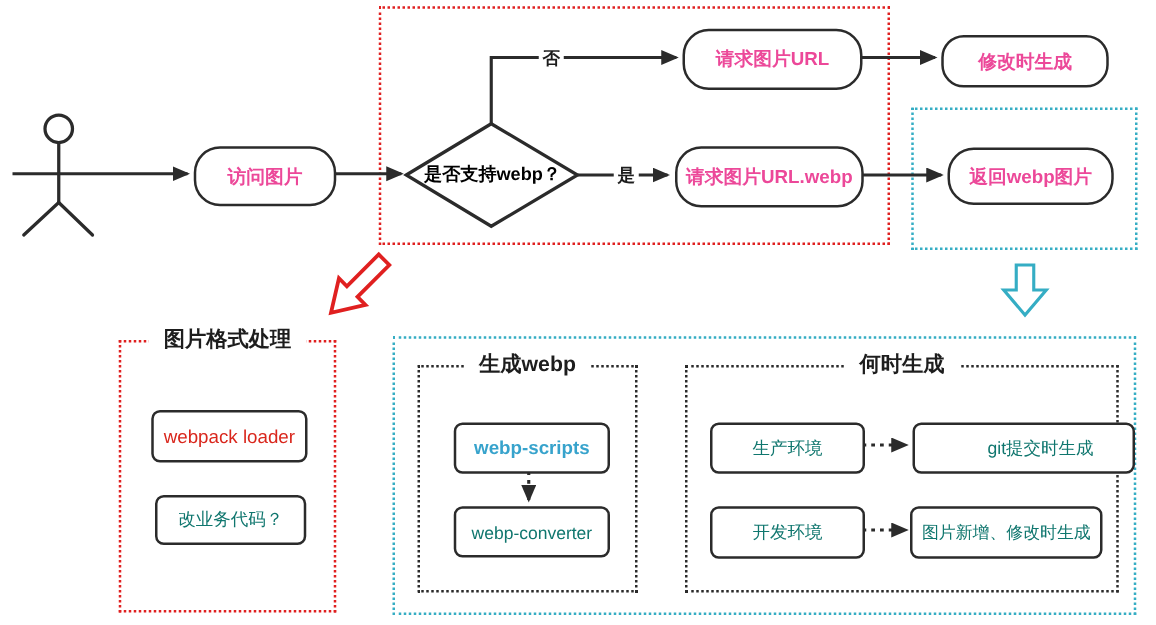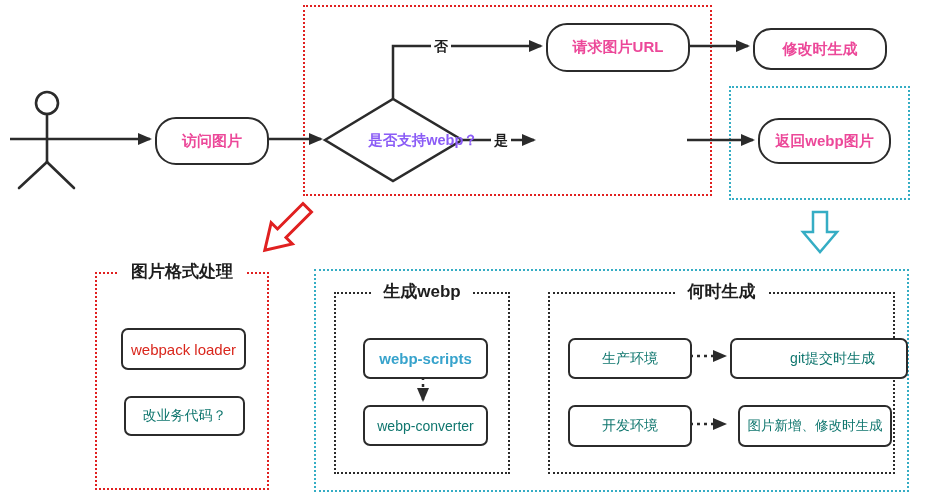--- a/index.html
+++ b/index.html
@@ -33,22 +33,22 @@
   }
   .box.red-text  { color:#d9261c; font-weight:normal; font-size:15px; }
   .box.cyan-text { color:#37a3cc; font-weight:bold; font-size:15px; }
   .box.small-text { font-size:13.5px; }
   
   .branch-label {
     position:absolute; background:#fff; padding:0 3px; font-weight:bold;
     font-size:14px; color:#1d1d1d; z-index:4; line-height:18px;
   }
   .decision-label {
-    position:absolute; font-weight:bold; font-size:14.5px; color:#8b5cf6;
-    z-index:4; text-align:center; line-height:17px;padding-left:29px;
+    position:absolute; font-weight:bold; font-size:14.5px; color:#000000;
+    z-index:4; text-align:center; line-height:17px;
   }
 </style>
 </head>
 <body>
 
 <div class="canvas">
 
   <div class="dbox red" style="left:303px; top:5px;  width:405px; height:187px;"></div>
   <div class="dbox cyan" style="left:729px; top:86px; width:177px; height:110px;"></div>
 
@@ -97,30 +97,31 @@
       <path d="M690 424 H725" marker-end="url(#ah)"></path>
     </g>
 
     <path d="M-6,-30 L6,-30 L6,6 L15,6 L0,30 L-15,6 L-6,6 Z" transform="translate(286,229) rotate(45)" fill="#ffffff" stroke="#e02020" stroke-width="3"></path>
     <path d="M-7,-19 L7,-19 L7,1 L17,1 L0,21 L-17,1 L-7,1 Z" transform="translate(820,231)" fill="#ffffff" stroke="#35adc4" stroke-width="2.5"></path>
   </svg>
 
   <div class="node" style="left:155px; top:117px; width:110px; height:44px;">访问图片</div>
   <div class="node" style="left:546px; top:23px;  width:140px; height:45px;">请求图片URL</div>
   <div class="node" style="left:753px; top:28px;  width:130px; height:38px; border-radius:18px;">修改时生成</div>
+  <div class="node" style="left:540px; top:117px; width:147px; height:45px;">请求图片URL.webp</div>
   <div class="node" style="left:758px; top:118px; width:129px; height:42px;">返回webp图片</div>
 
   <div class="decision-label" style="left:329px; top:132px; width:130px;">是否支持webp？</div>
   <div class="branch-label" style="left:431px; top:37px;">否</div>
   <div class="branch-label" style="left:491px; top:131px;">是</div>
 
   <div class="box red-text" style="left:121px; top:328px; width:121px; height:38px;">webpack loader</div>
   <div class="box" style="left:124px; top:396px; width:117px; height:36px;">改业务代码？</div>
 
   <div class="box cyan-text" style="left:363px; top:338px; width:121px; height:37px;">webp-scripts</div>
   <div class="box" style="left:363px; top:405px; width:121px; height:37px;">webp-converter</div>
 
   <div class="box" style="left:568px; top:338px; width:120px; height:37px;">生产环境</div>
   <div class="box" style="left:730px; top:338px; width:147px; height:37px;padding-left:27px;">git提交时生成</div>
   <div class="box" style="left:568px; top:405px; width:120px; height:38px;">开发环境</div>
-  <div class="box small-text" style="left:728px; top:405px; width:150px; height:38px;margin-left:10px;">图片新增、修改时生成</div>
+  <div class="box small-text" style="left:728px; top:405px; width:150px; height:38px;">图片新增、修改时生成</div>
 
 </div>
 
 </body></html>

